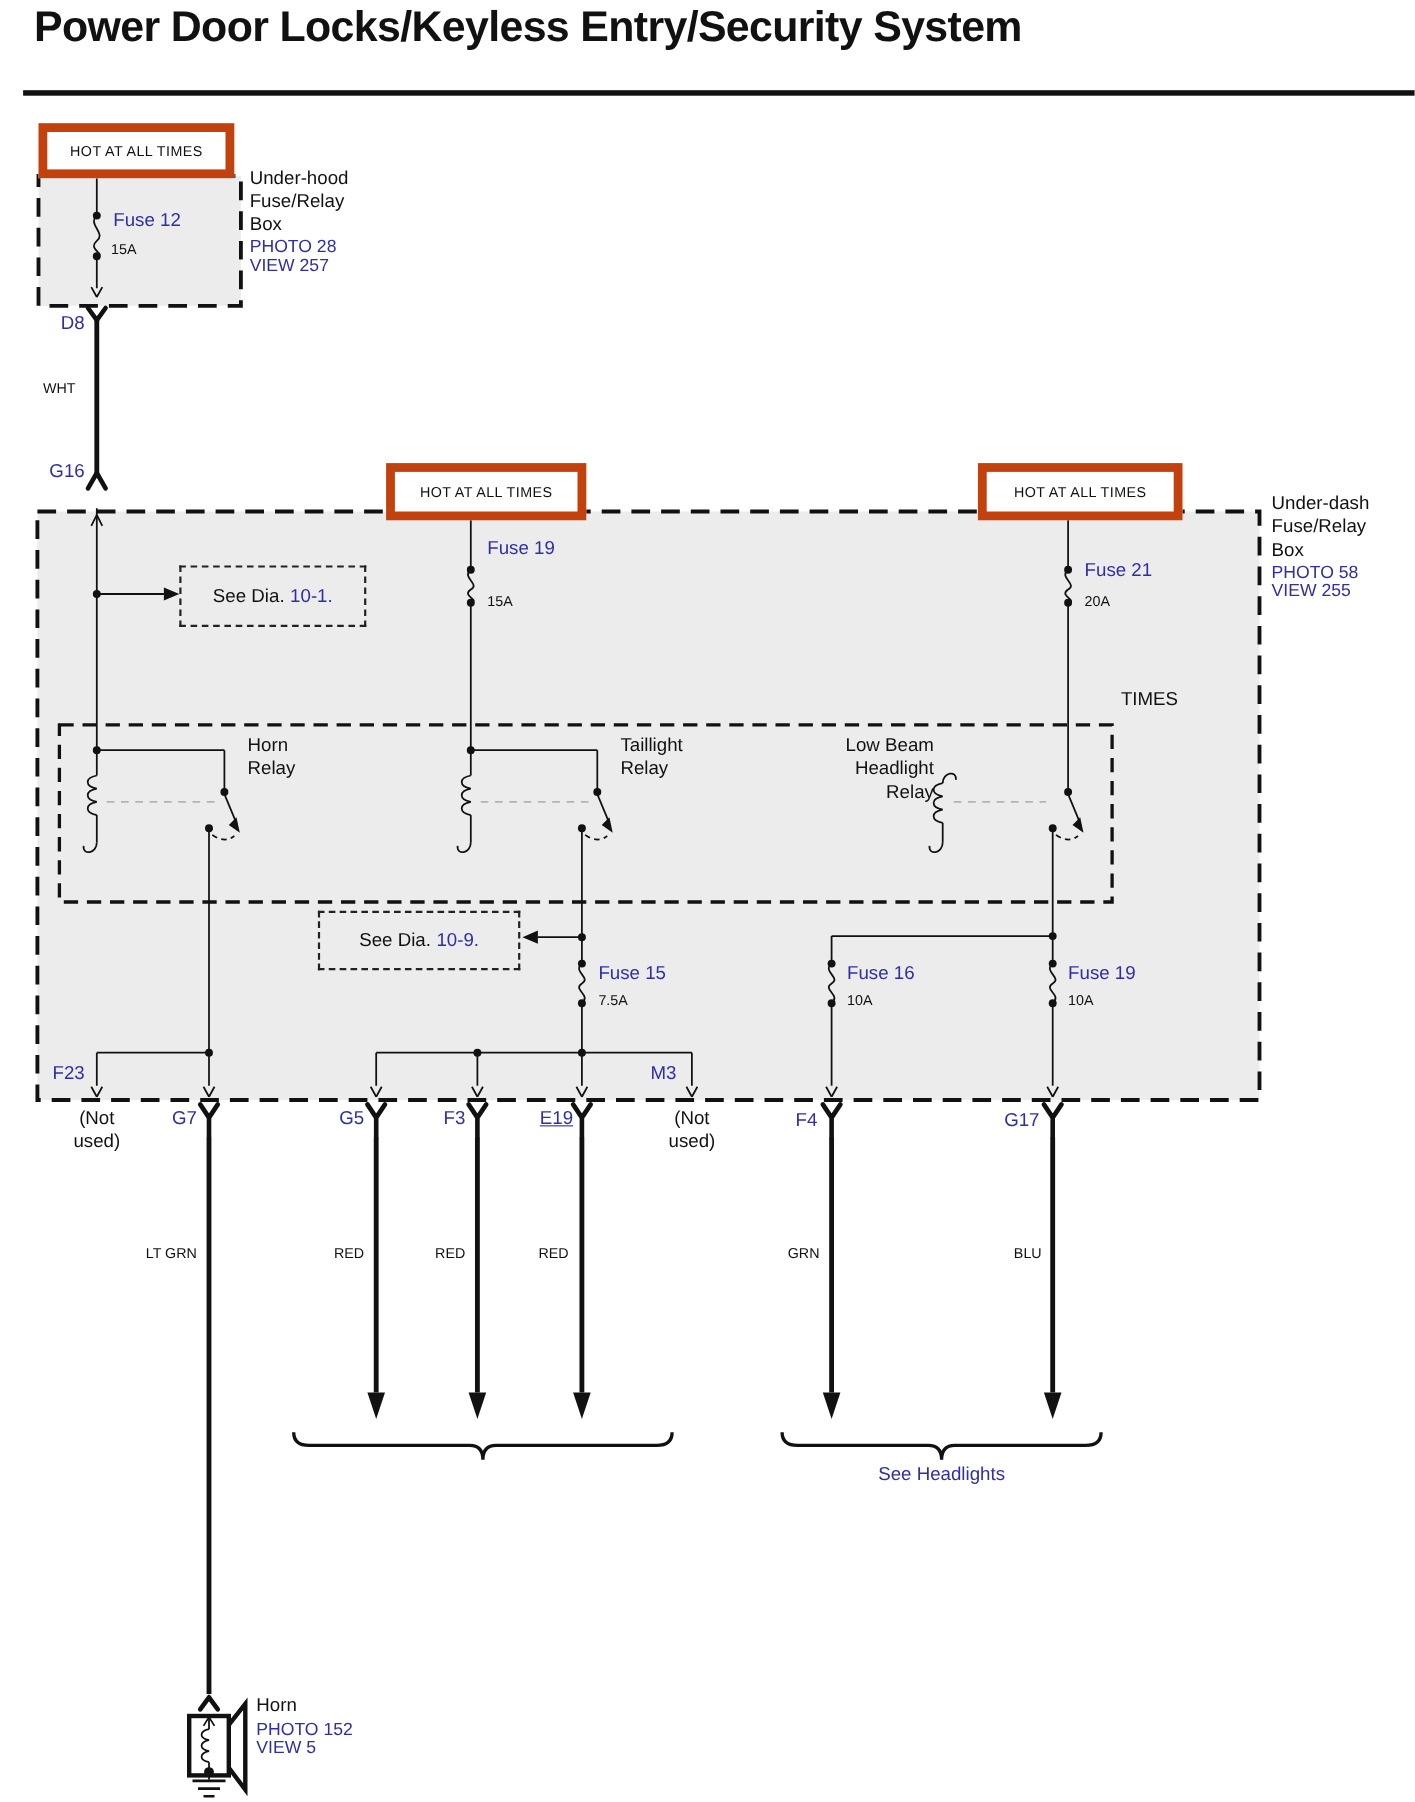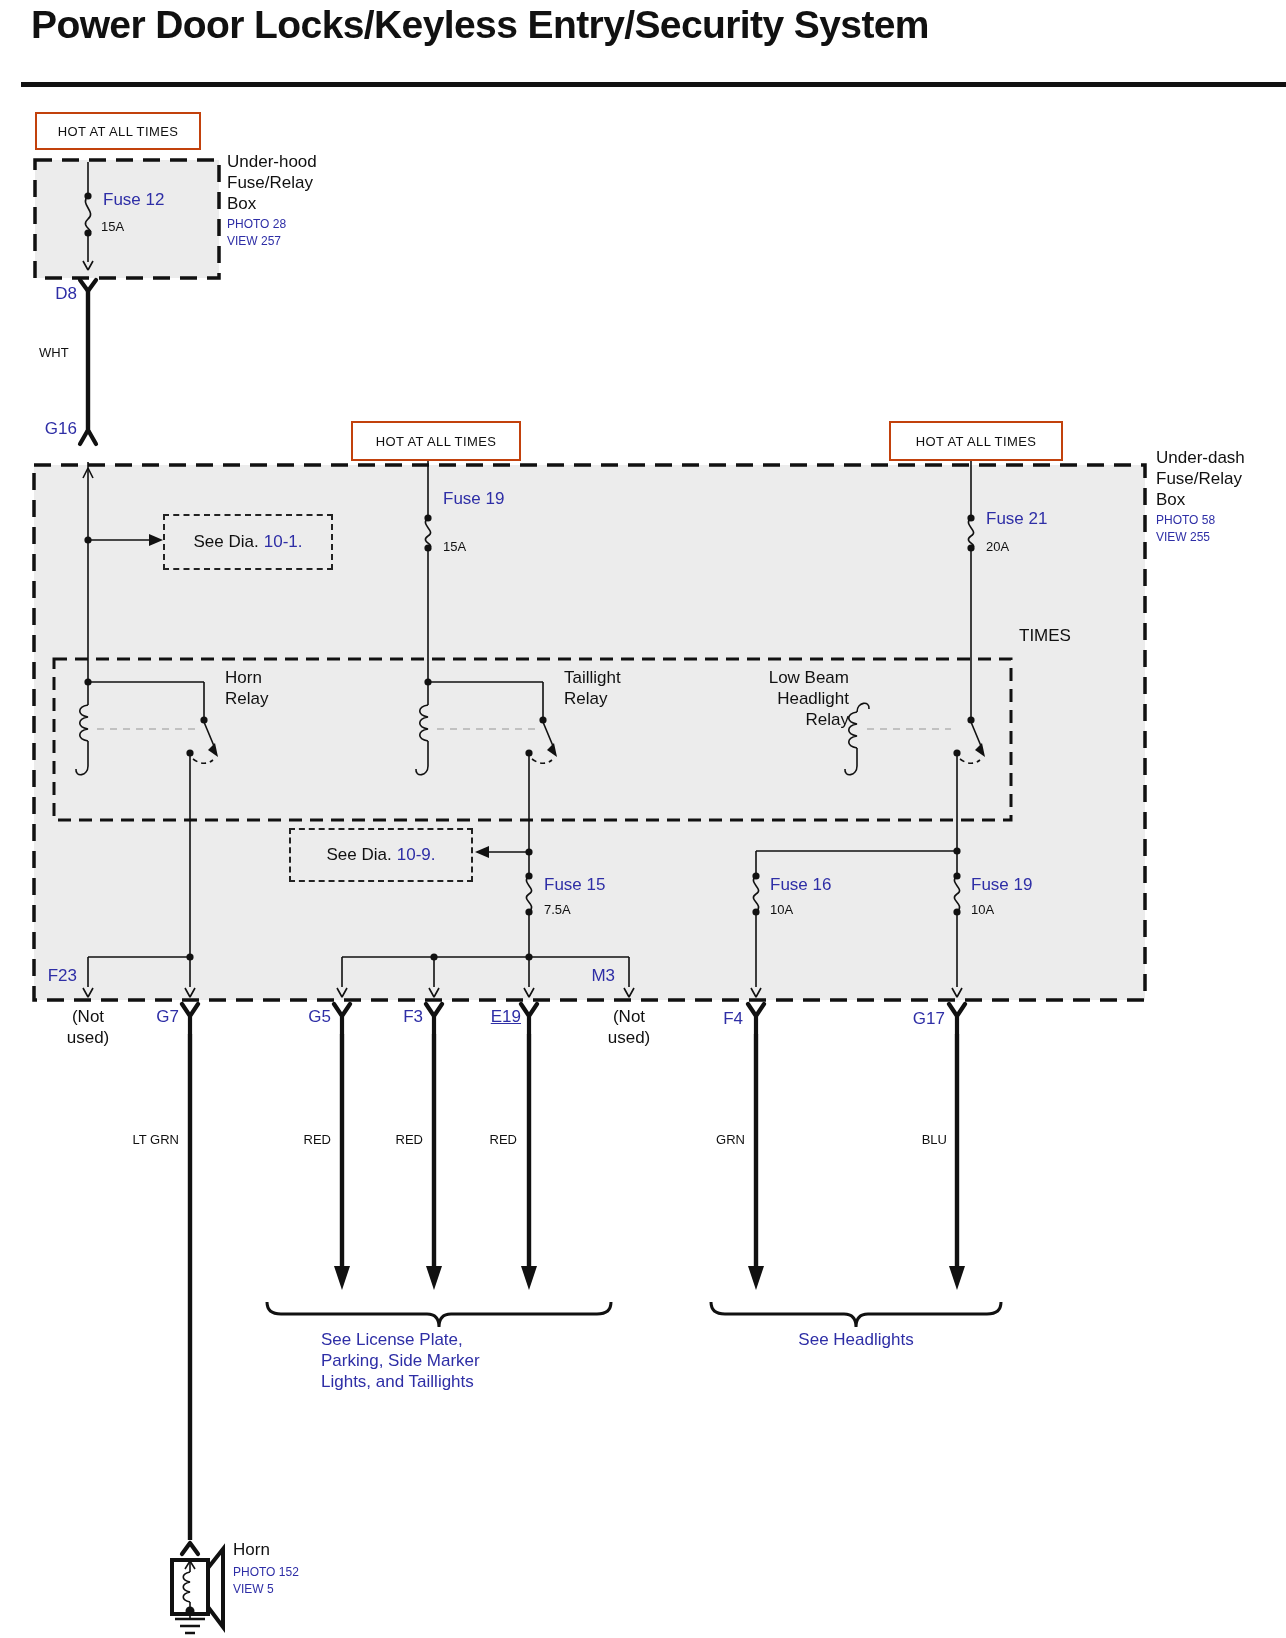--- a/index.html
+++ b/index.html
@@ -1,28 +1,28 @@
 <!DOCTYPE html>
 <html><head>
 <meta charset="utf-8">
 <style>
   html,body{margin:0;padding:0;background:#fff;}
   .canvas{position:relative;width:1286px;height:1638px;background:#fff;overflow:hidden;
           font-family:"Liberation Sans","DejaVu Sans",sans-serif;color:#111;margin-left:11px;}
   .abs{position:absolute;}
   .lbl{font-size:17px;line-height:21px;white-space:nowrap;}
   .sm{font-size:13px;line-height:16px;white-space:nowrap;}
-  .ref{font-size:12px;line-height:17px;white-space:nowrap;}
+  .ref{font-size:16px;line-height:17px;white-space:nowrap;}
   .blue{color:#2e2ea6;}
   .ta-r{text-align:right;}
   .ta-c{text-align:center;}
   .title{font-size:39px;font-weight:bold;letter-spacing:-0.6px;white-space:nowrap;}
   .rule{position:absolute;background:#111;}
   .hot{position:absolute;display:flex;align-items:center;justify-content:center;
-       border:2px solid #c2410c;background:#fff;font-size:13px;letter-spacing:.4px;white-space:nowrap;}
+       border:8px solid #c2410c;background:#fff;font-size:13px;letter-spacing:.4px;white-space:nowrap;}
   .seedia{position:absolute;display:flex;align-items:center;justify-content:center;gap:5px;
           border:2px dashed #222;font-size:17px;white-space:nowrap;}
   svg{position:absolute;left:0;top:0;}
 </style>
 </head>
 <body>
 
 <div class="canvas">
 
   <svg width="1286" height="1638" viewBox="0 0 1286 1638">
@@ -304,24 +304,19 @@
     <div>used)</div>
   </div>
 
   <div class="abs sm ta-r" style="left:96px;top:1132px;width:72px;">LT GRN</div>
   <div class="abs sm ta-r" style="left:270px;top:1132px;width:50px;">RED</div>
   <div class="abs sm ta-r" style="left:362px;top:1132px;width:50px;">RED</div>
   <div class="abs sm ta-r" style="left:456px;top:1132px;width:50px;">RED</div>
   <div class="abs sm ta-r" style="left:684px;top:1132px;width:50px;">GRN</div>
   <div class="abs sm ta-r" style="left:886px;top:1132px;width:50px;">BLU</div>
 
-  <div class="abs lbl blue" style="left:310px;top:1329px;">
-    <div>See License Plate,</div>
-    <div>Parking, Side Marker</div>
-    <div>Lights, and Taillights</div>
-  </div>
   <div class="abs lbl blue ta-c" style="left:745px;top:1329px;width:200px;">See Headlights</div>
 
   <div class="abs lbl" style="left:222px;top:1539px;">Horn</div>
   <div class="abs ref blue" style="left:222px;top:1564px;">PHOTO 152</div>
   <div class="abs ref blue" style="left:222px;top:1581px;">VIEW 5</div>
 
 </div>
 
 </body></html>

